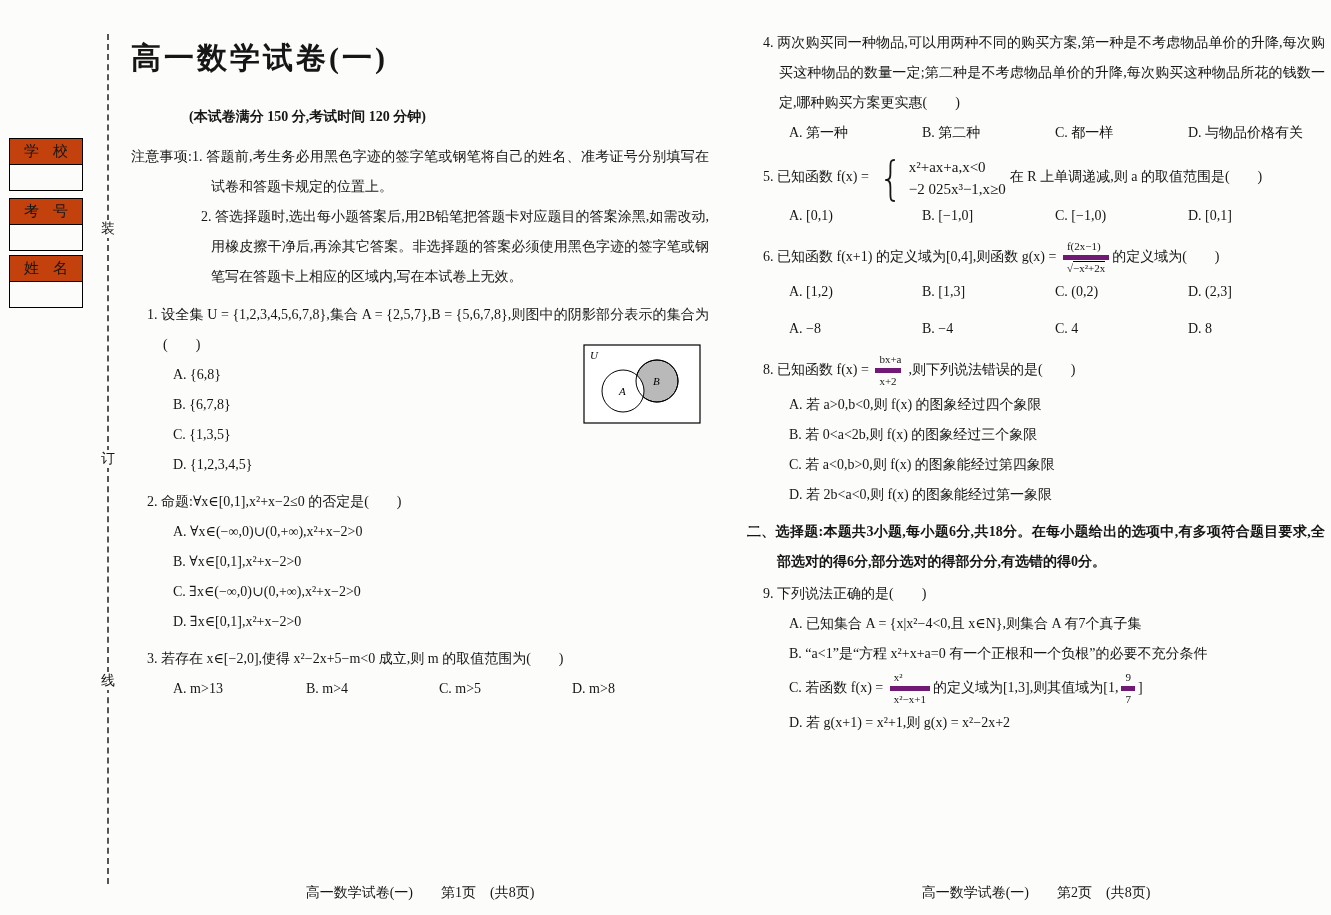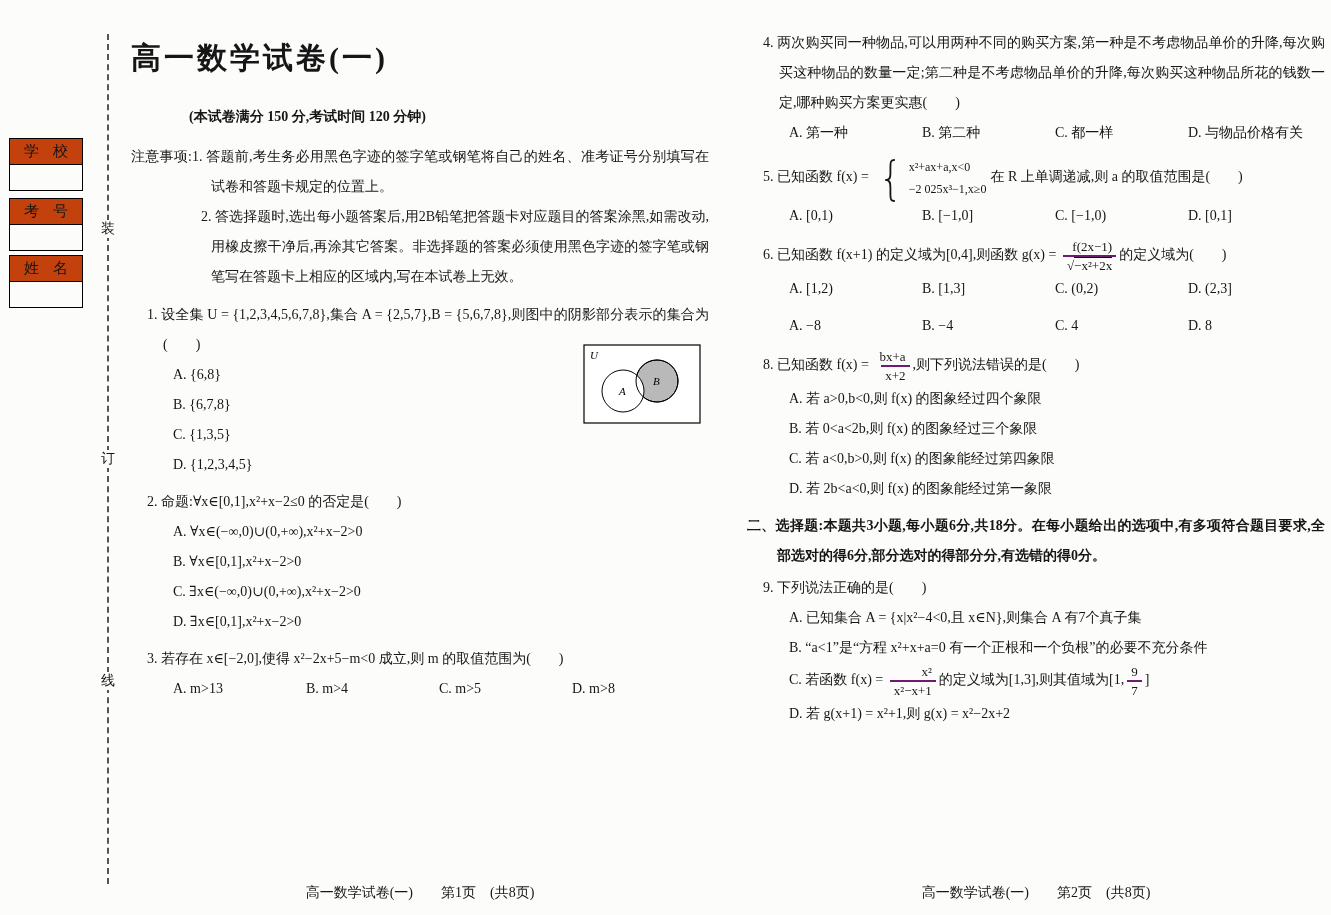--- a/index.html
+++ b/index.html
@@ -42,30 +42,30 @@
 
   .question { padding-left:16px; margin-bottom:7px; position:relative; }
   .stem { padding-left:16px; text-indent:-16px; text-align:justify; }
   .stem-flex { padding-left:0; text-indent:0; }
   .opt-line { padding-left:26px; }
   .opt-row { display:grid; grid-template-columns:133px 133px 133px 155px; padding-left:26px; }
   .opt, .opt-line { white-space:nowrap; }
   .opt-line.wrapok { white-space:normal; }
 
   
-  .frac { display:inline-flex; flex-direction:column; align-items:flex-end;
-          vertical-align:middle; line-height:17px; font-size:13px; margin:0 3px; }
+  .frac { display:inline-flex; flex-direction:column; align-items:flex-start;
+          vertical-align:middle; line-height:17px; font-size:11px; margin:0 3px; }
   .frac .num { padding:0 4px; }
-  .frac .den { border-top:2px solid #701a75; padding:0 4px; }
+  .frac .den { border-top:5px solid #701a75; padding:0 4px; }
   .radicand { border-top:1px solid #000; }
 
   .piecewise { display:inline-flex; align-items:center; vertical-align:middle; margin:0 4px; }
   .pw-brace { font-size:46px; font-weight:300; line-height:46px; margin-right:3px;
               font-family:"DejaVu Sans",sans-serif; transform:scaleX(.8); }
-  .pw-cases { display:inline-flex; flex-direction:column; line-height:22px; font-size:12px; text-align:left; }
+  .pw-cases { display:inline-flex; flex-direction:column; line-height:22px; font-size:15px; text-align:left; }
 
   .venn { position:absolute; right:8px; top:44px; }
 
   .footer { position:absolute; width:578px; top:884px; text-align:center; font-size:14px; }
   .f1 { left:131px; } .f2 { left:747px; }
 </style>
 </head>
 <body>
 
 <div class="bind-line"></div>

